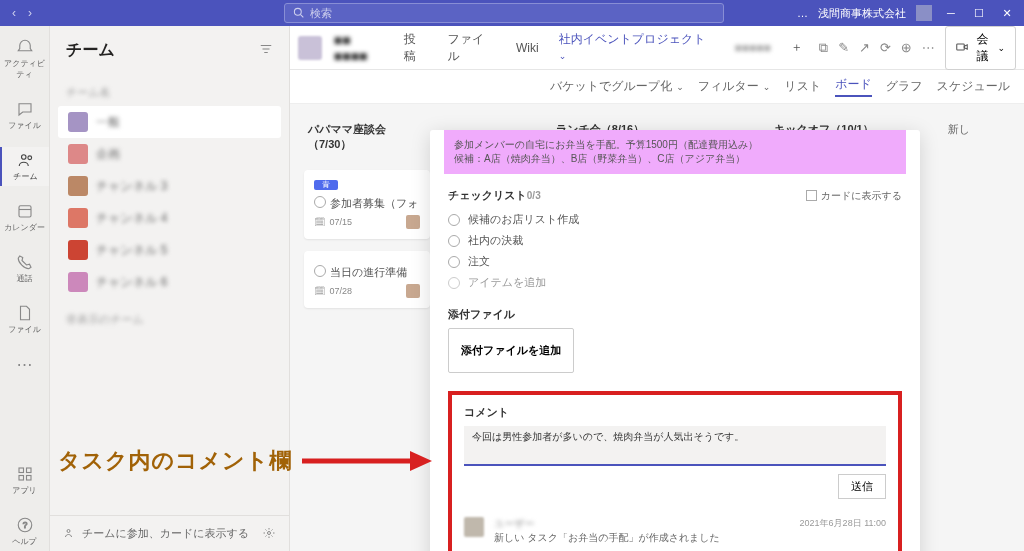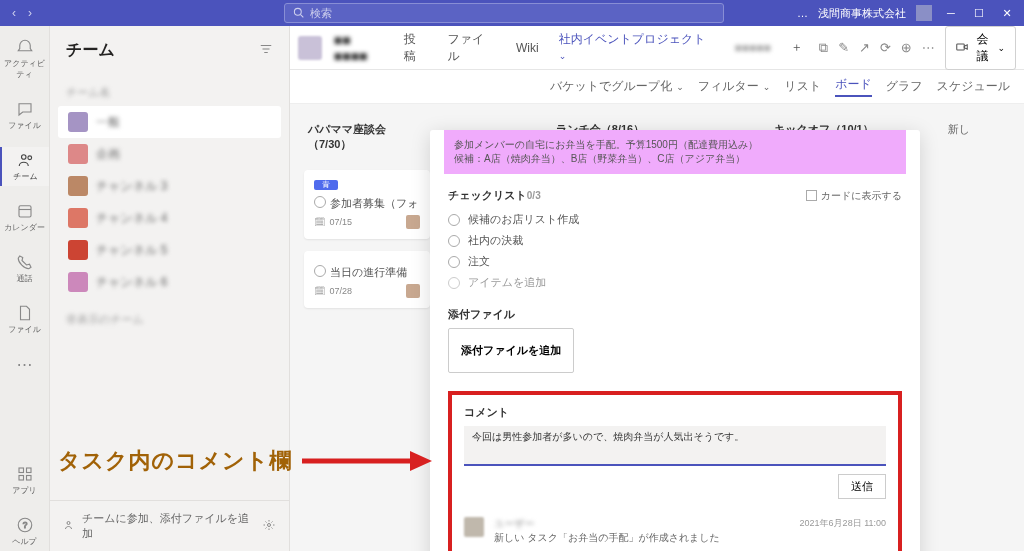--- a/index.html
+++ b/index.html
@@ -202,21 +202,21 @@
         </div>
       <div class="team-label" style="margin-top:8px;">非表示のチーム</div>
     </div>
     <div class="footer">
       <span>
         <svg width="12" height="12" viewBox="0 0 24 24" fill="none" stroke="#888" stroke-width="2">
             <circle cx="9" cy="8" r="3"></circle>
             <path d="M3 20c0-3 3-5 6-5s6 2 6 5"></path>
           </svg>
       </span>
-      <span>チームに参加、添付ファイルを追加</span>
+      <span>チームに参加、カードに表示する</span>
       <span style="margin-left:auto">
         <svg width="12" height="12" viewBox="0 0 24 24" fill="none" stroke="#888" stroke-width="2">
             <circle cx="12" cy="12" r="3"></circle>
             <path d="M12 2v3M12 19v3M4 12H1M23 12h-3M5 5l2 2M17 17l2 2M5 19l2-2M17 7l2-2"></path>
           </svg>
       </span>
     </div>
   </div>
 
   <div class="main">

